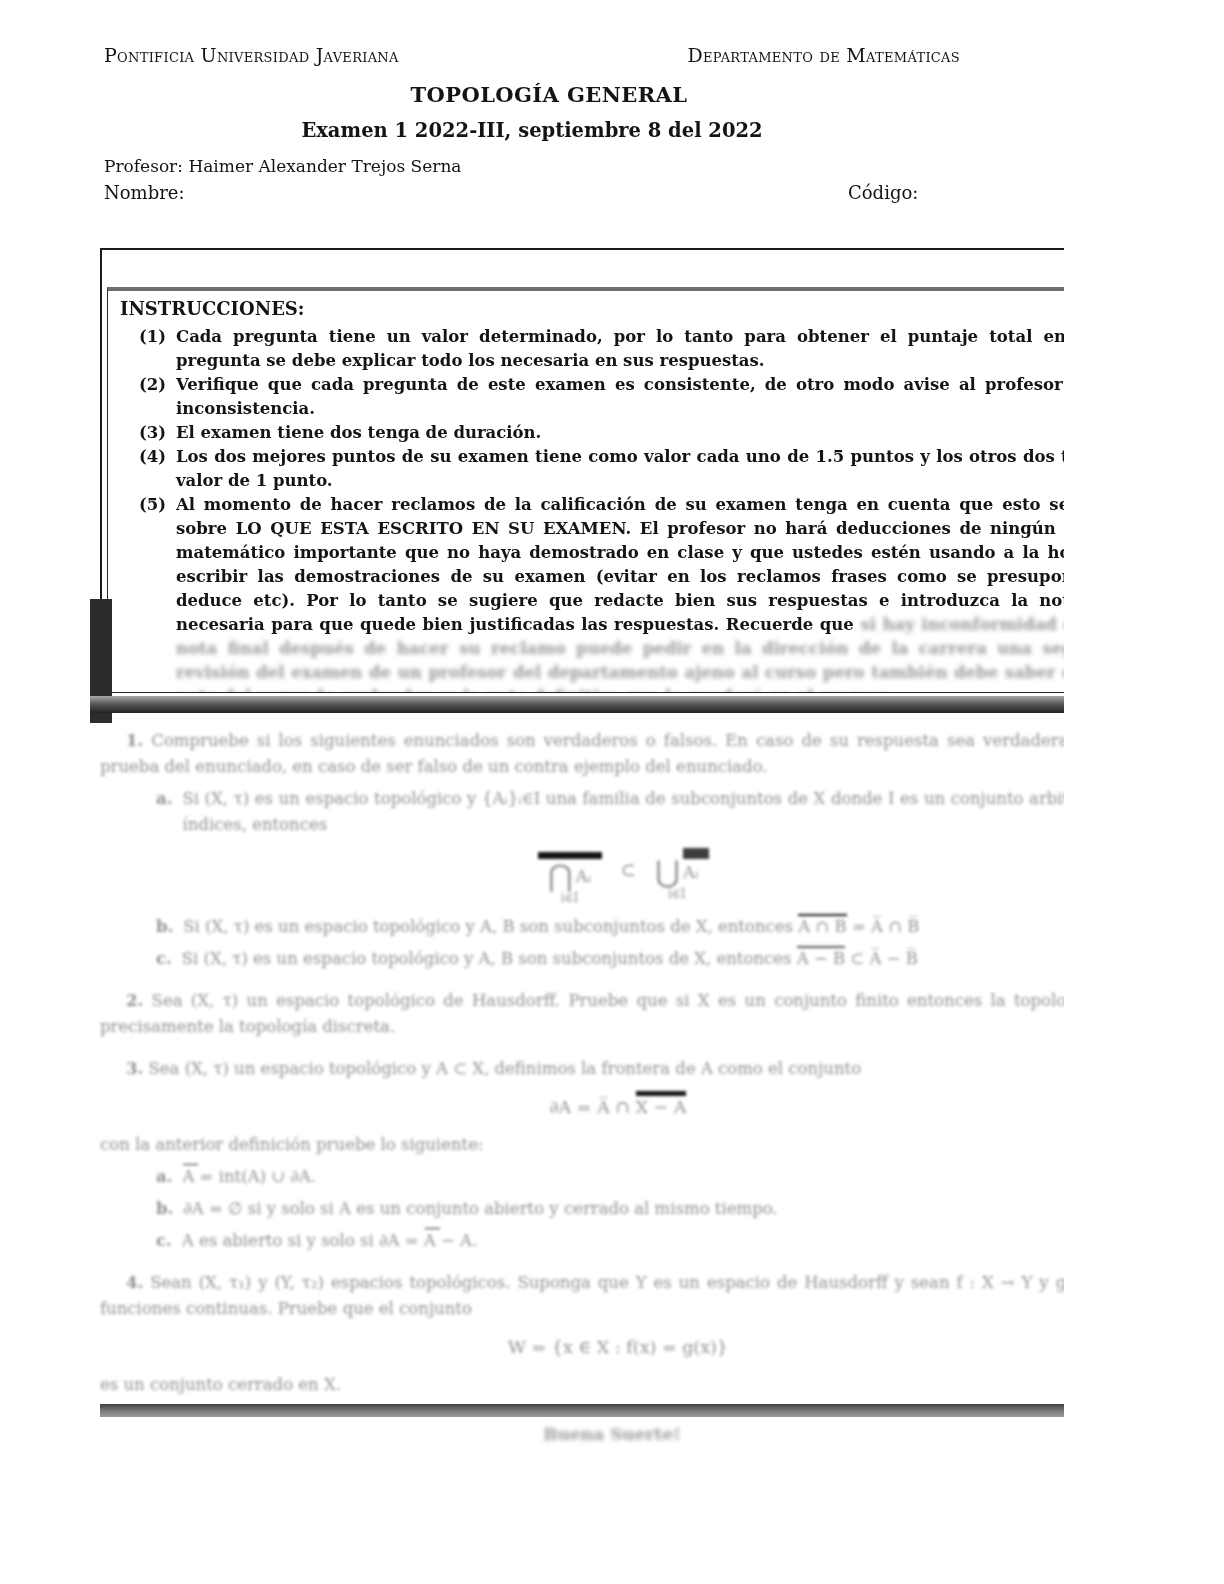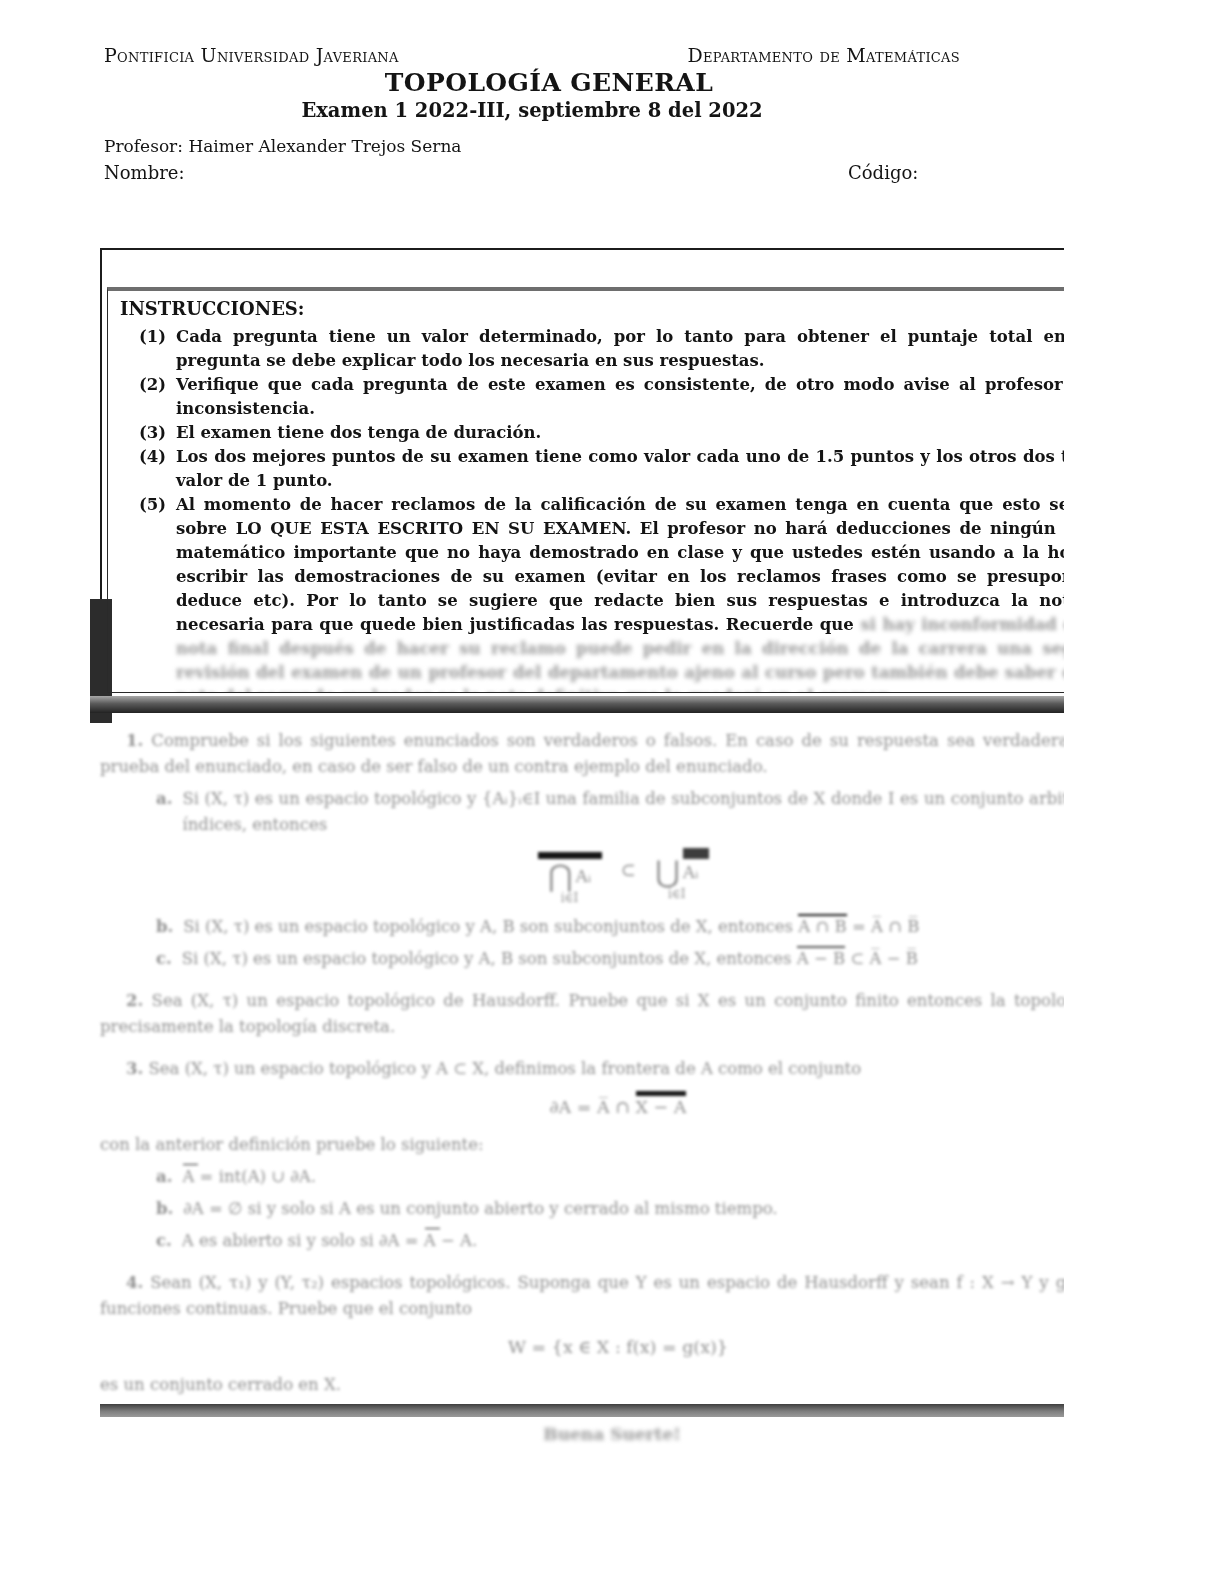--- a/index.html
+++ b/index.html
@@ -3,22 +3,22 @@
 <meta charset="utf-8">
 <style>
   html,body{margin:0;padding:0;background:#ffffff;}
   .page{
     position:relative;width:1064px;height:1584px;background:#ffffff;
     font-family:"DejaVu Serif","Liberation Serif",serif;color:#141414;overflow:hidden;
   }
   
   .hdr-row{display:flex;justify-content:space-between;padding:44px 104px 0 104px;
     font-variant:small-caps;font-size:19px;letter-spacing:.3px;}
-  .course-title{text-align:center;font-weight:bold;font-size:25px;margin-top:2px;letter-spacing:.4px;padding-left:34px;}
-  .exam-line{text-align:center;font-weight:bold;font-size:19.5px;margin-top:2px;}
+  .course-title{text-align:center;font-weight:bold;font-size:21px;margin-top:16px;letter-spacing:.4px;padding-left:34px;}
+  .exam-line{text-align:center;font-weight:bold;font-size:19.5px;margin-top:12px;}
   .prof-line{margin:14px 104px 0 104px;font-size:17px;}
   .name-row{position:relative;margin:6px 104px 0 104px;font-size:18px;height:26px;}
   .code-label{position:absolute;left:744px;top:0;}
   
   .box-outer{position:absolute;left:100px;top:248px;width:1040px;height:452px;
     border:2px solid #1c1c1c;box-sizing:border-box;}
   .box-inner{position:absolute;left:5px;top:5px;right:5px;bottom:5px;
     border:1px solid #2a2a2a;border-top:4px solid #6e6e6e;box-sizing:border-box;
     padding:6px 10px 0 12px;overflow:hidden;margin-top:32px;}
   .box-title{font-weight:bold;font-size:18px;line-height:24px;}

